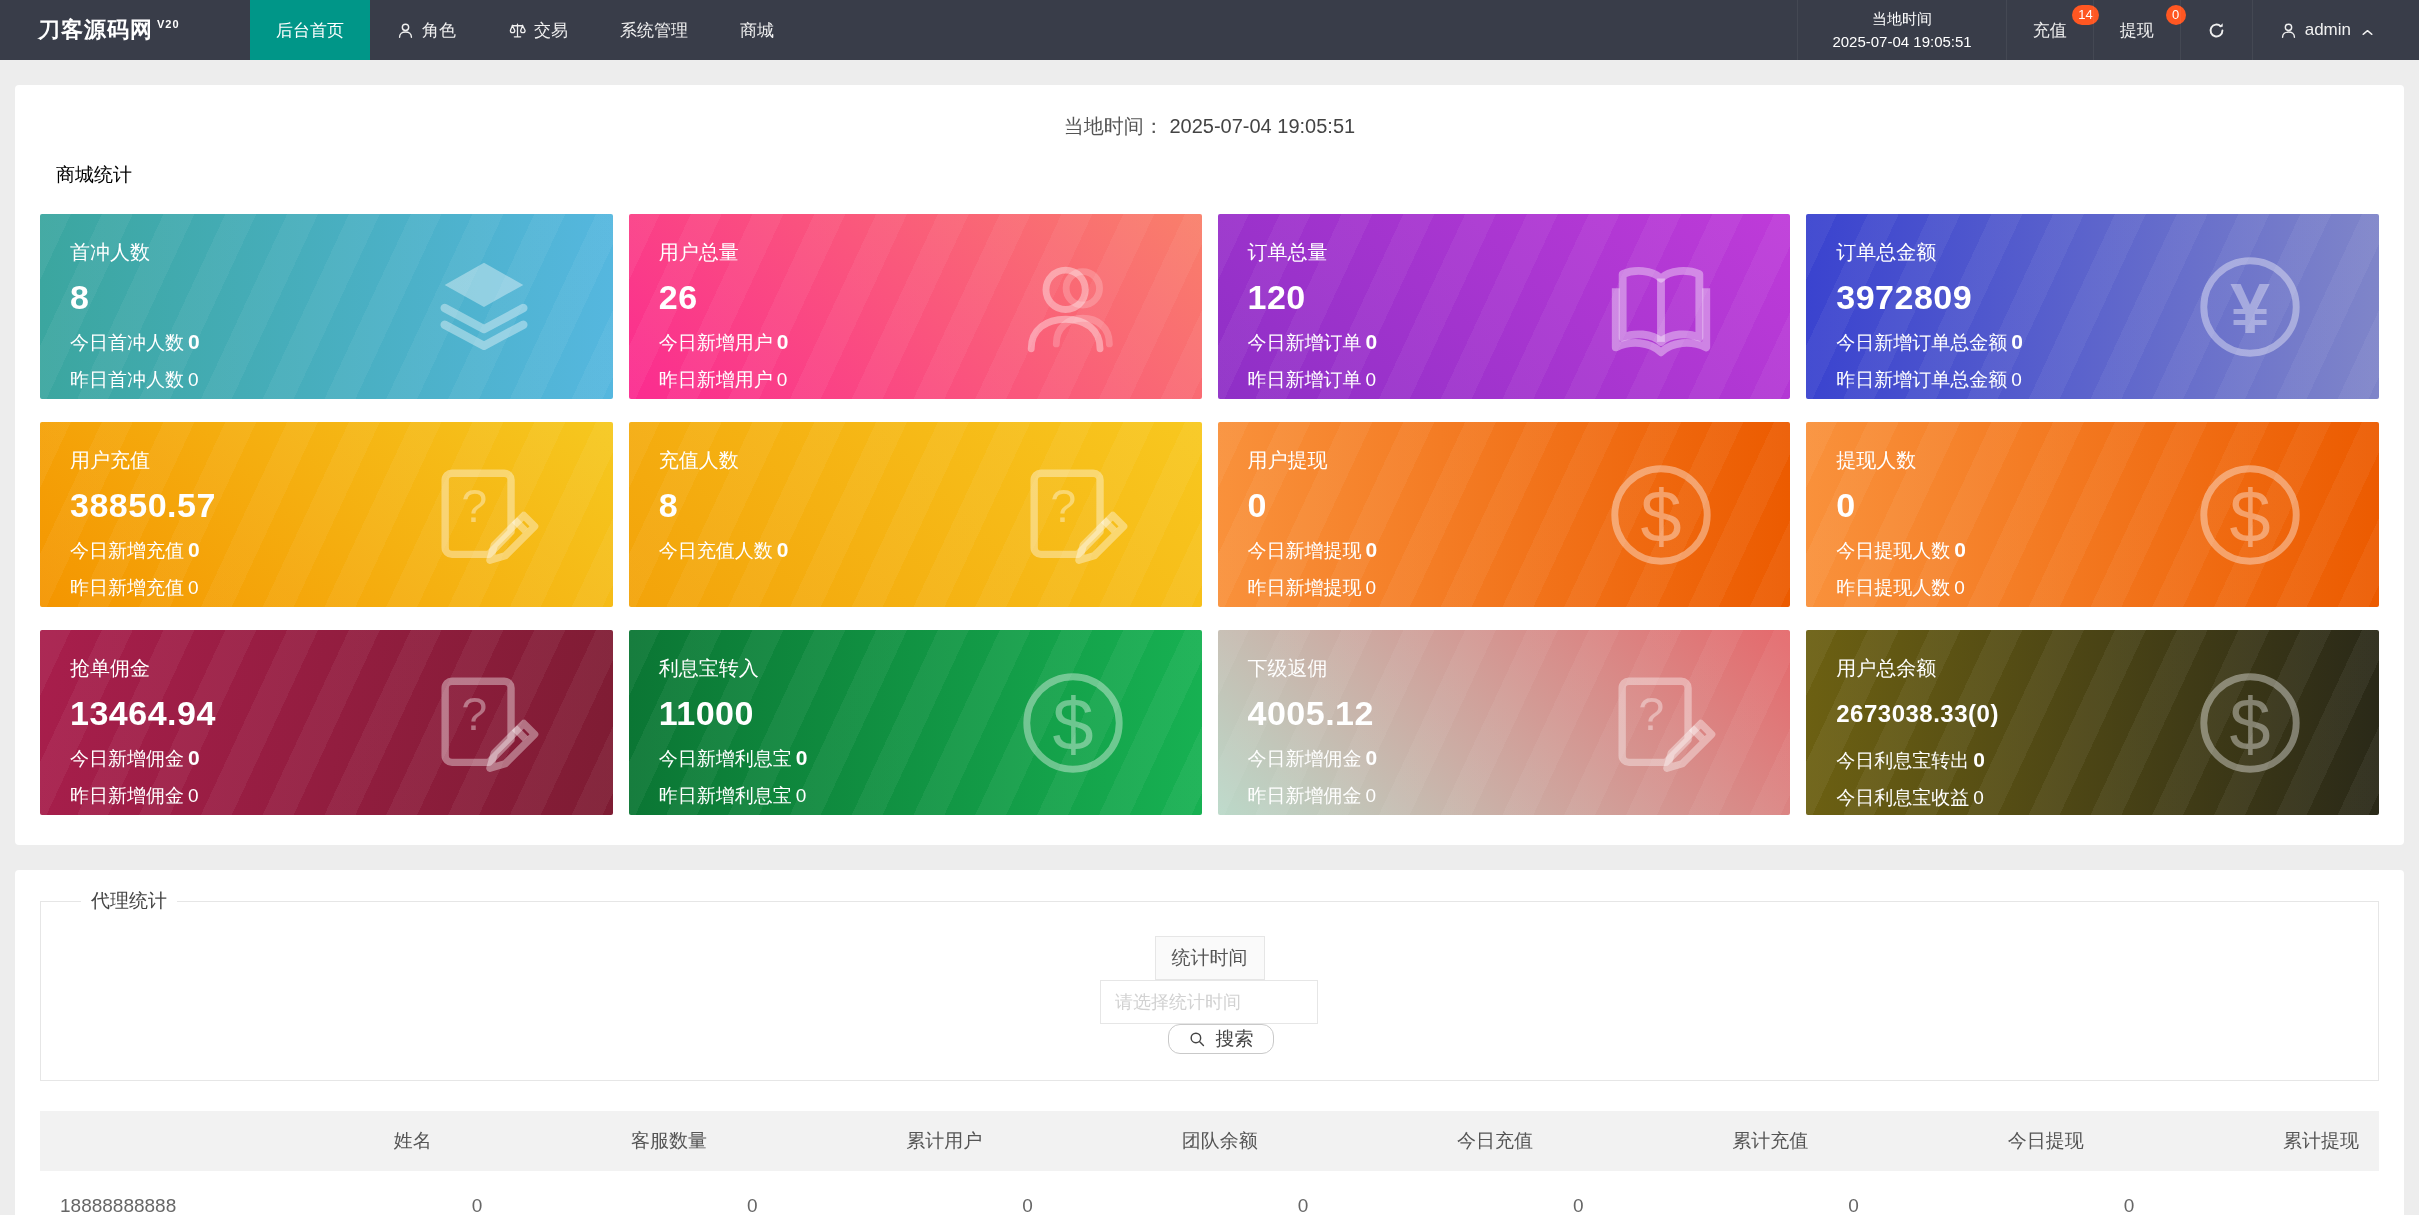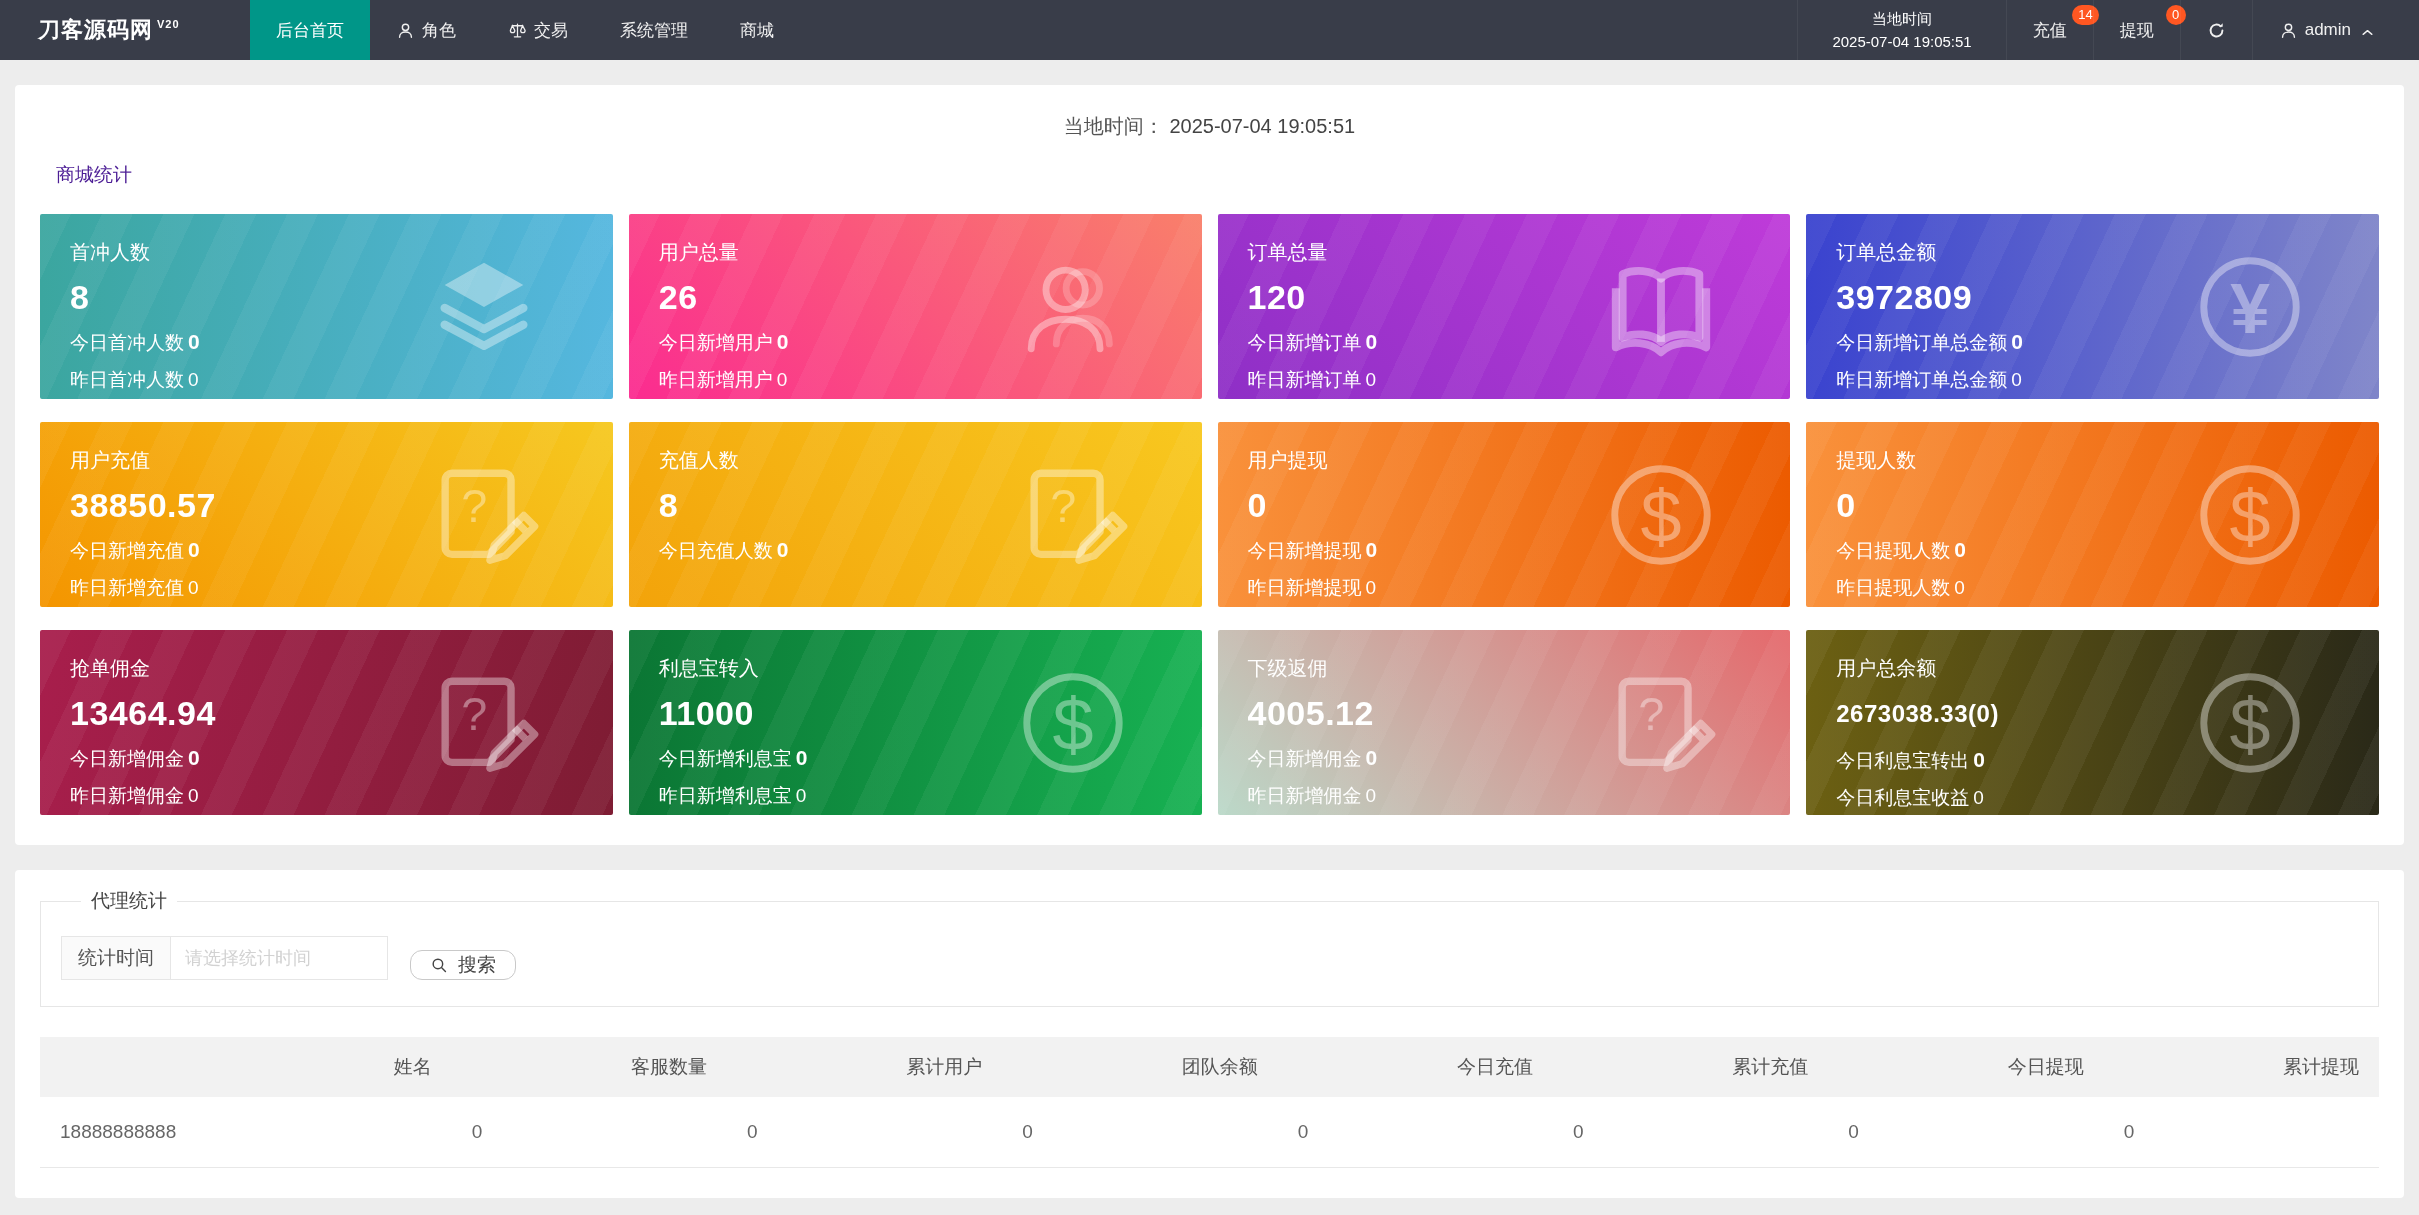--- a/index.html
+++ b/index.html
@@ -19,39 +19,39 @@
   .badge { position:absolute; top:5px; right:-6px; min-width:20px; height:20px; padding:0 6px; background:#FF5722; border-radius:10px; font-size:13px; line-height:20px; text-align:center; color:#fff; }
   .nav-item .chev { width:15px; height:15px; margin-left:2px; }
 
   
   .panel { background:#fff; border-radius:4px; margin:0 15px; }
   .panel-stats { margin-top:25px; padding:20px 25px 30px 25px; }
   .panel-agent { margin-top:25px; padding:18px 0 30px 0; }
 
   .local-time { text-align:center; font-size:20px; color:#555; padding:8px 0 18px 0; }
   .local-time b { font-weight:normal; color:#444; }
-  .section-label { font-size:19px; color:#4c1d95; margin:4px 0 26px 16px; }
+  .section-label { font-size:19px; color:#000000; margin:4px 0 26px 16px; }
 
   
   .stats-grid { display:grid; grid-template-columns:repeat(4,1fr); gap:23px 16px; }
   .stat-card { position:relative; height:185px; border-radius:2px; color:#fff; padding:25px 0 0 30px; overflow:hidden; }
   .stat-card::after { content:""; position:absolute; inset:0; background:repeating-linear-gradient(115deg, rgba(255,255,255,.05) 0 28px, rgba(255,255,255,0) 28px 56px); pointer-events:none; }
   .stat-title { font-size:20px; margin-bottom:12px; position:relative; z-index:1; }
   .stat-value { font-size:34px; font-weight:bold; margin-bottom:13px; position:relative; z-index:1; letter-spacing:.5px; }
   .stat-value.small { font-size:24px; padding:6px 0 7px 0; }
   .stat-line { font-size:19px; margin-bottom:11px; position:relative; z-index:1; }
   .stat-line b { font-size:21px; font-weight:bold; margin-left:4px; }
   .stat-line span.thin { font-weight:normal; margin-left:4px; }
   .stat-icon { position:absolute; right:70px; top:50%; transform:translateY(-50%); width:118px; height:118px; color:rgba(255,255,255,.38); z-index:0; }
   .stat-icon svg { width:100%; height:100%; }
 
   
   fieldset.agent-fs { border:1px solid #e6e6e6; margin:0 25px; padding:22px 20px 26px 20px; }
   fieldset.agent-fs legend { font-size:19px; color:#444; padding:0 10px; margin-left:20px; }
-  .filter-row { display:flex; align-items:flex-end; }
+  .filter-row { display:flex; align-items:center;flex-direction:column; }
   .addon-label { height:44px; display:flex; align-items:center; padding:0 16px; background:#fafafa; border:1px solid #e6e6e6; font-size:19px; color:#555; white-space:nowrap; }
   .filter-input { height:44px; width:218px; border:1px solid #e6e6e6; margin-left:-1px; padding:0 14px; font-size:18px; color:#333; outline:none; font-family:inherit; }
   .filter-input::placeholder { color:#d2d2d2; }
   .search-btn { height:30px; margin-left:22px; display:flex; align-items:center; gap:9px; padding:0 19px; background:#fff; border:1px solid #c9c9c9; border-radius:12px; font-size:19px; color:#444; cursor:pointer; font-family:inherit; }
   .search-btn svg { width:19px; height:19px; }
 
   .agent-table { width:calc(100% - 50px); margin:30px 25px 0 25px; border-collapse:collapse; table-layout:fixed; }
   .agent-table th { background:#f2f2f2; font-weight:normal; font-size:19px; color:#555; text-align:right; padding:17px 20px; }
   .agent-table td { font-size:19px; color:#666; text-align:left; padding:24px 20px; border-bottom:1px solid #e8e8e8; background:#fff; }
 </style>

